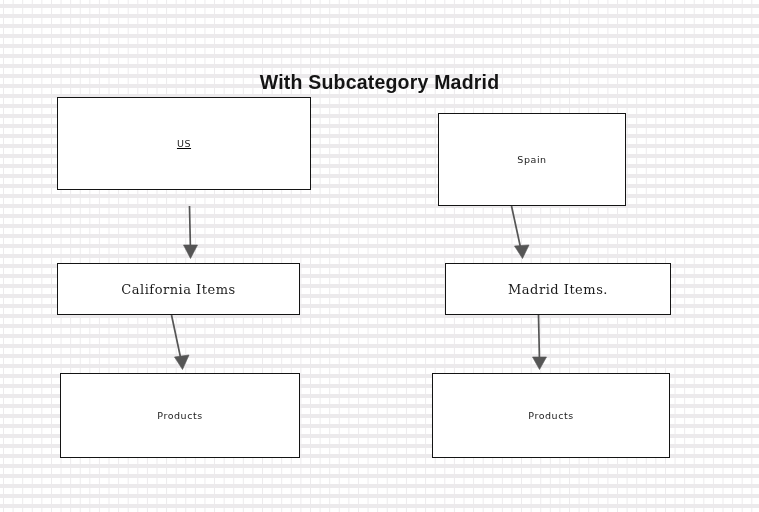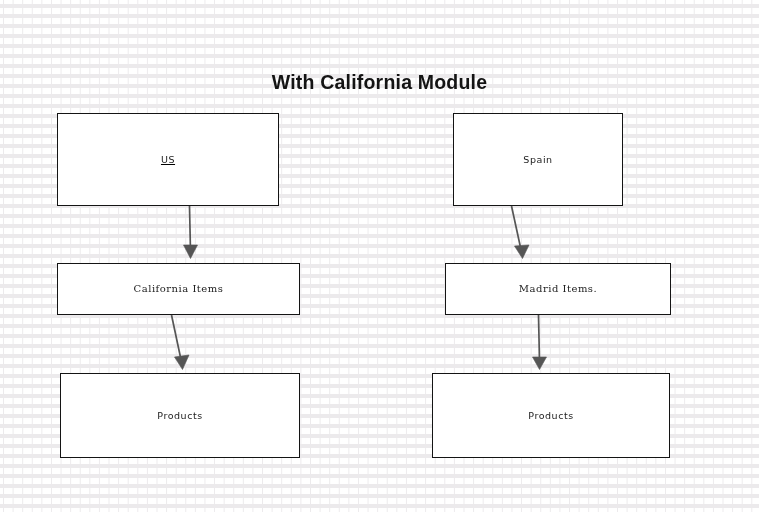--- a/index.html
+++ b/index.html
@@ -64,50 +64,50 @@
     font-size: 9.5px;
     font-weight: 400;
     color: #1c1c1c;
     letter-spacing: 0.55px;
     white-space: nowrap;
     line-height: 1;
   }
 
   .node-label.slab {
     font-family: "DejaVu Serif", serif;
-    font-size: 10px;
+    font-size: 13px;
     letter-spacing: 0.5px;
     text-align: right;
   }
 
   
-  #box-us            { left: 57px;  top: 113px; width: 222px; height: 93px; text-decoration: underline; }
+  #box-us            { left: 57px;  top: 97px; width: 254px; height: 93px; text-decoration: underline; }
   #box-california    { left: 57px;  top: 263px; width: 243px; height: 52px; }
   #box-products-left { left: 60px;  top: 373px; width: 240px; height: 85px; }
 
   
-  #box-spain          { left: 453px; top: 113px; width: 170px; height: 93px; }
+  #box-spain          { left: 438px; top: 113px; width: 188px; height: 93px; }
   #box-madrid         { left: 445px; top: 263px; width: 226px; height: 52px; }
   #box-products-right { left: 432px; top: 373px; width: 238px; height: 85px; }
 
   #connector-layer {
     position: absolute;
     left: 0;
     top: 0;
     width: 759px;
     height: 512px;
     pointer-events: none;
   }
 </style>
 </head>
 <body>
 
 <div id="canvas">
 
-  <div id="diagram-title">With California Module</div>
+  <div id="diagram-title">With Subcategory Madrid</div>
 
   <div class="node-box" id="box-us">
     <span class="node-label">US</span>
   </div>
 
   <div class="node-box" id="box-california">
     <span class="node-label slab">California Items</span>
   </div>
 
   <div class="node-box" id="box-products-left">

